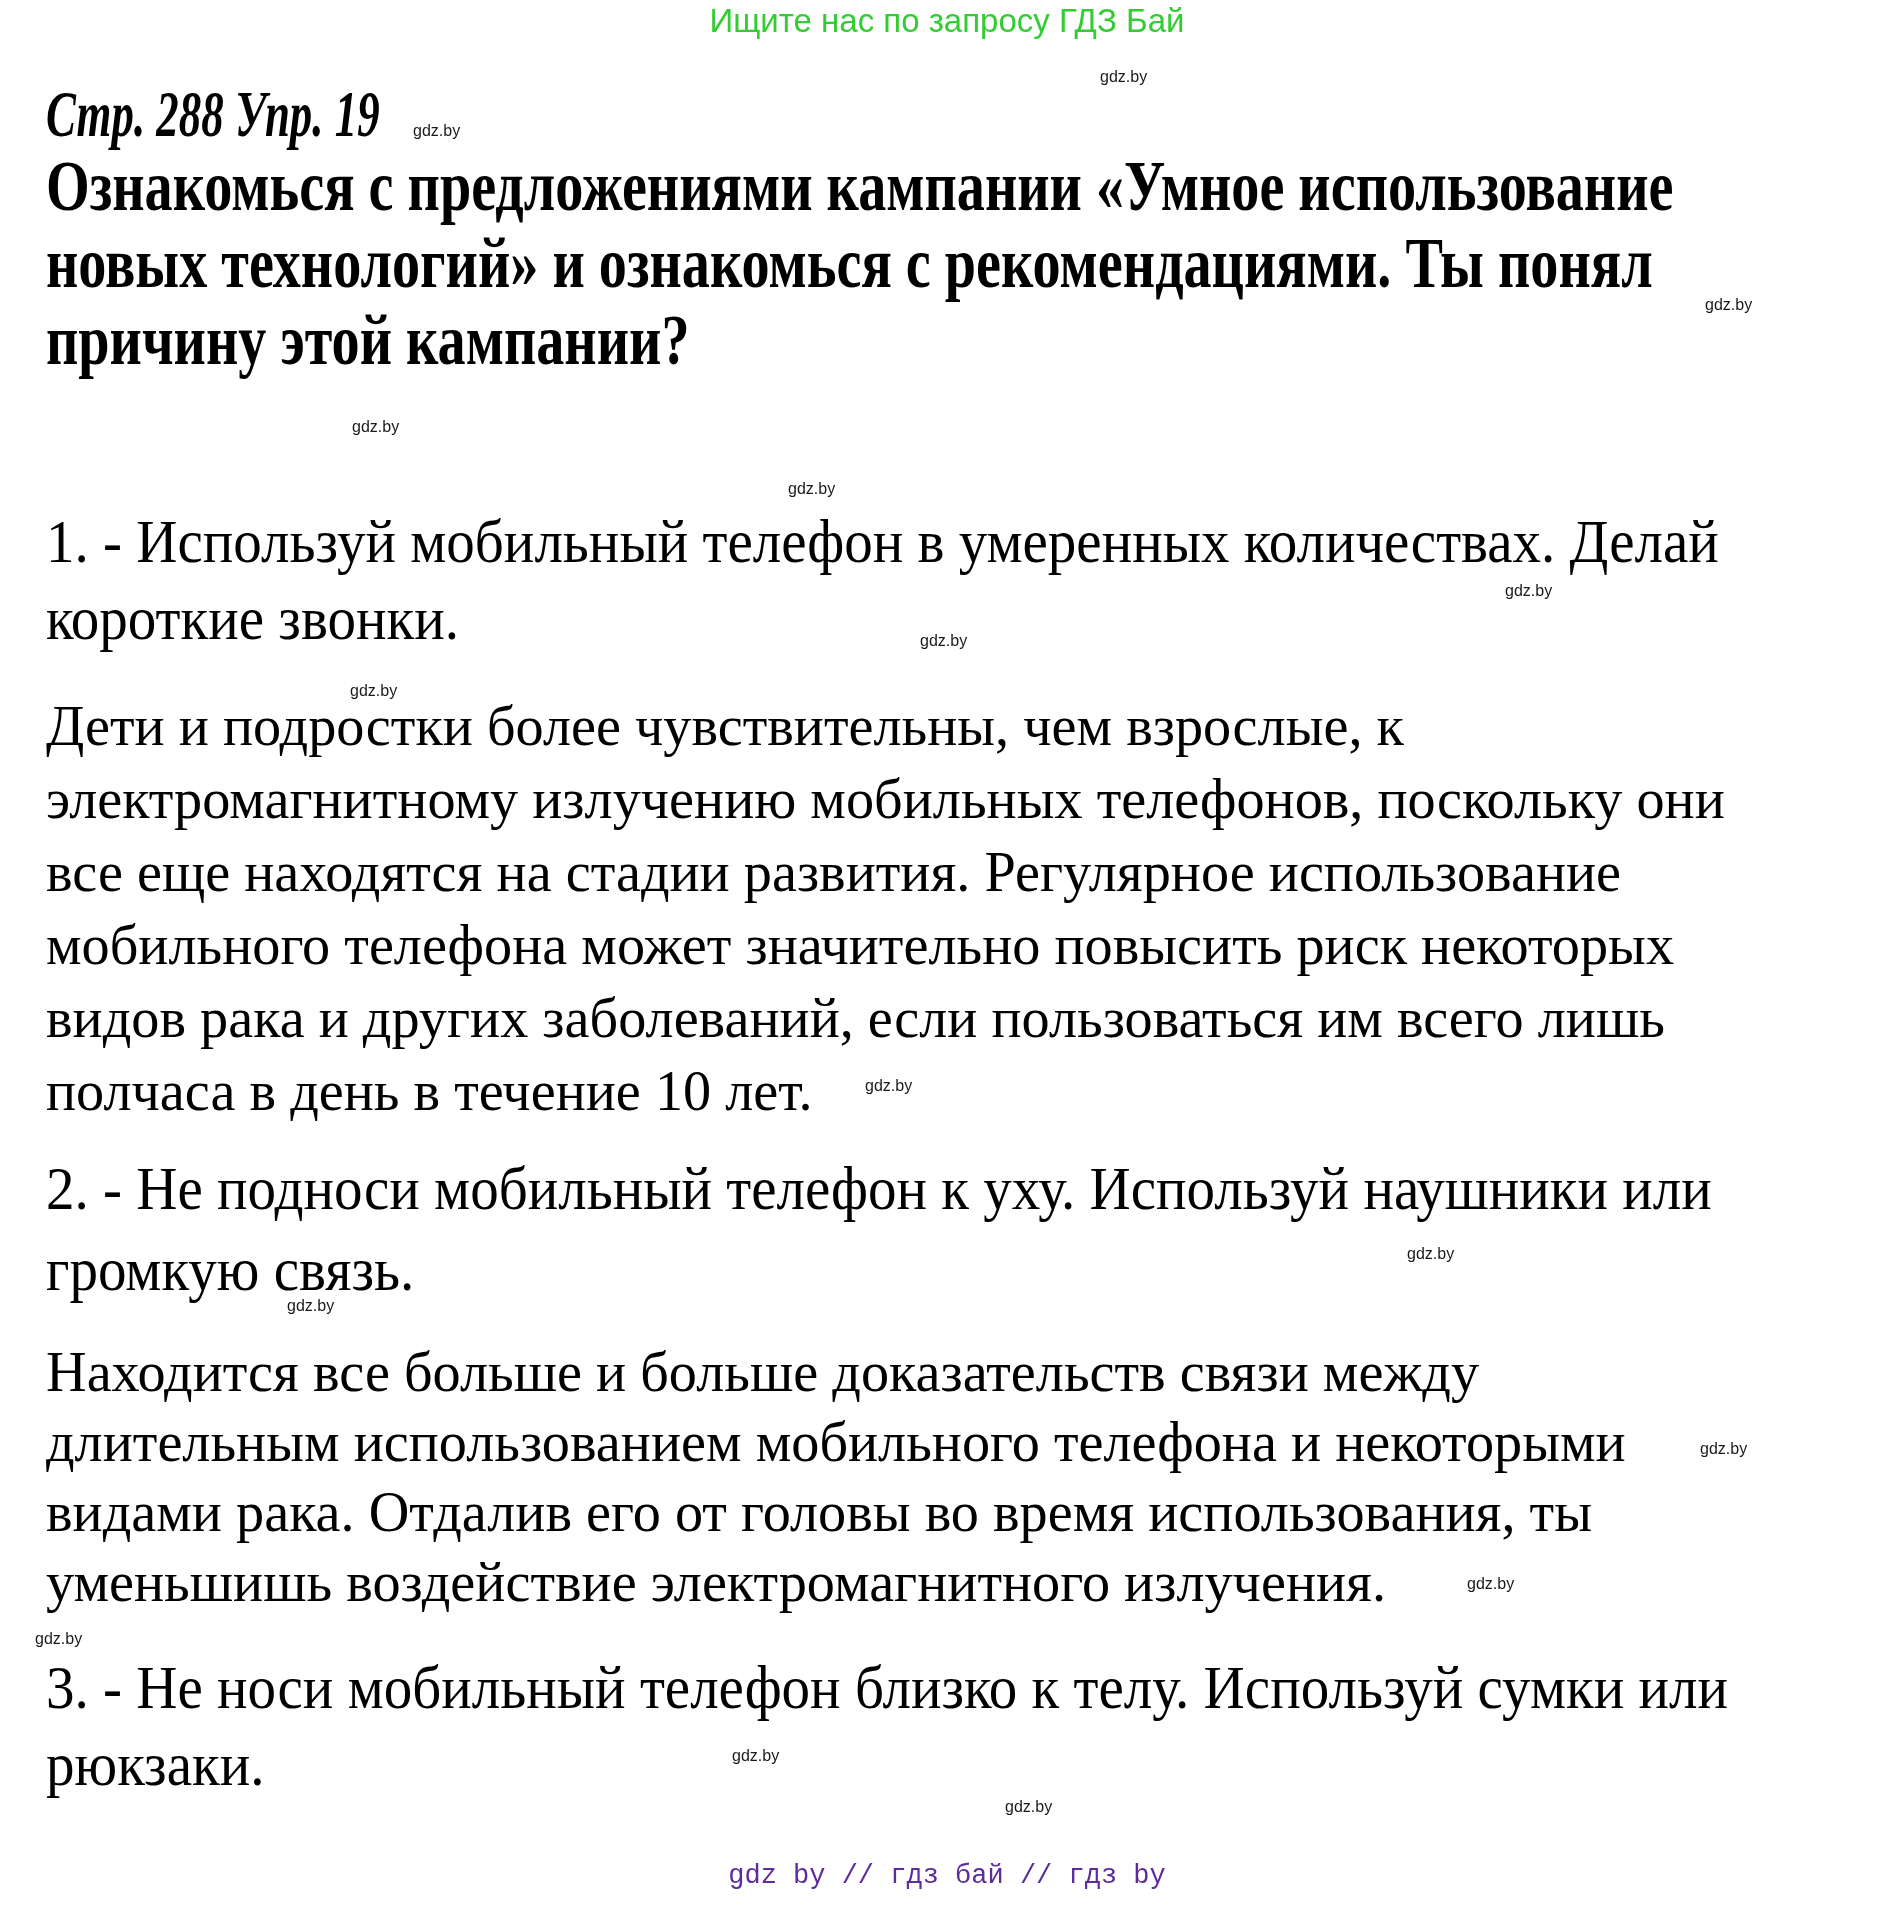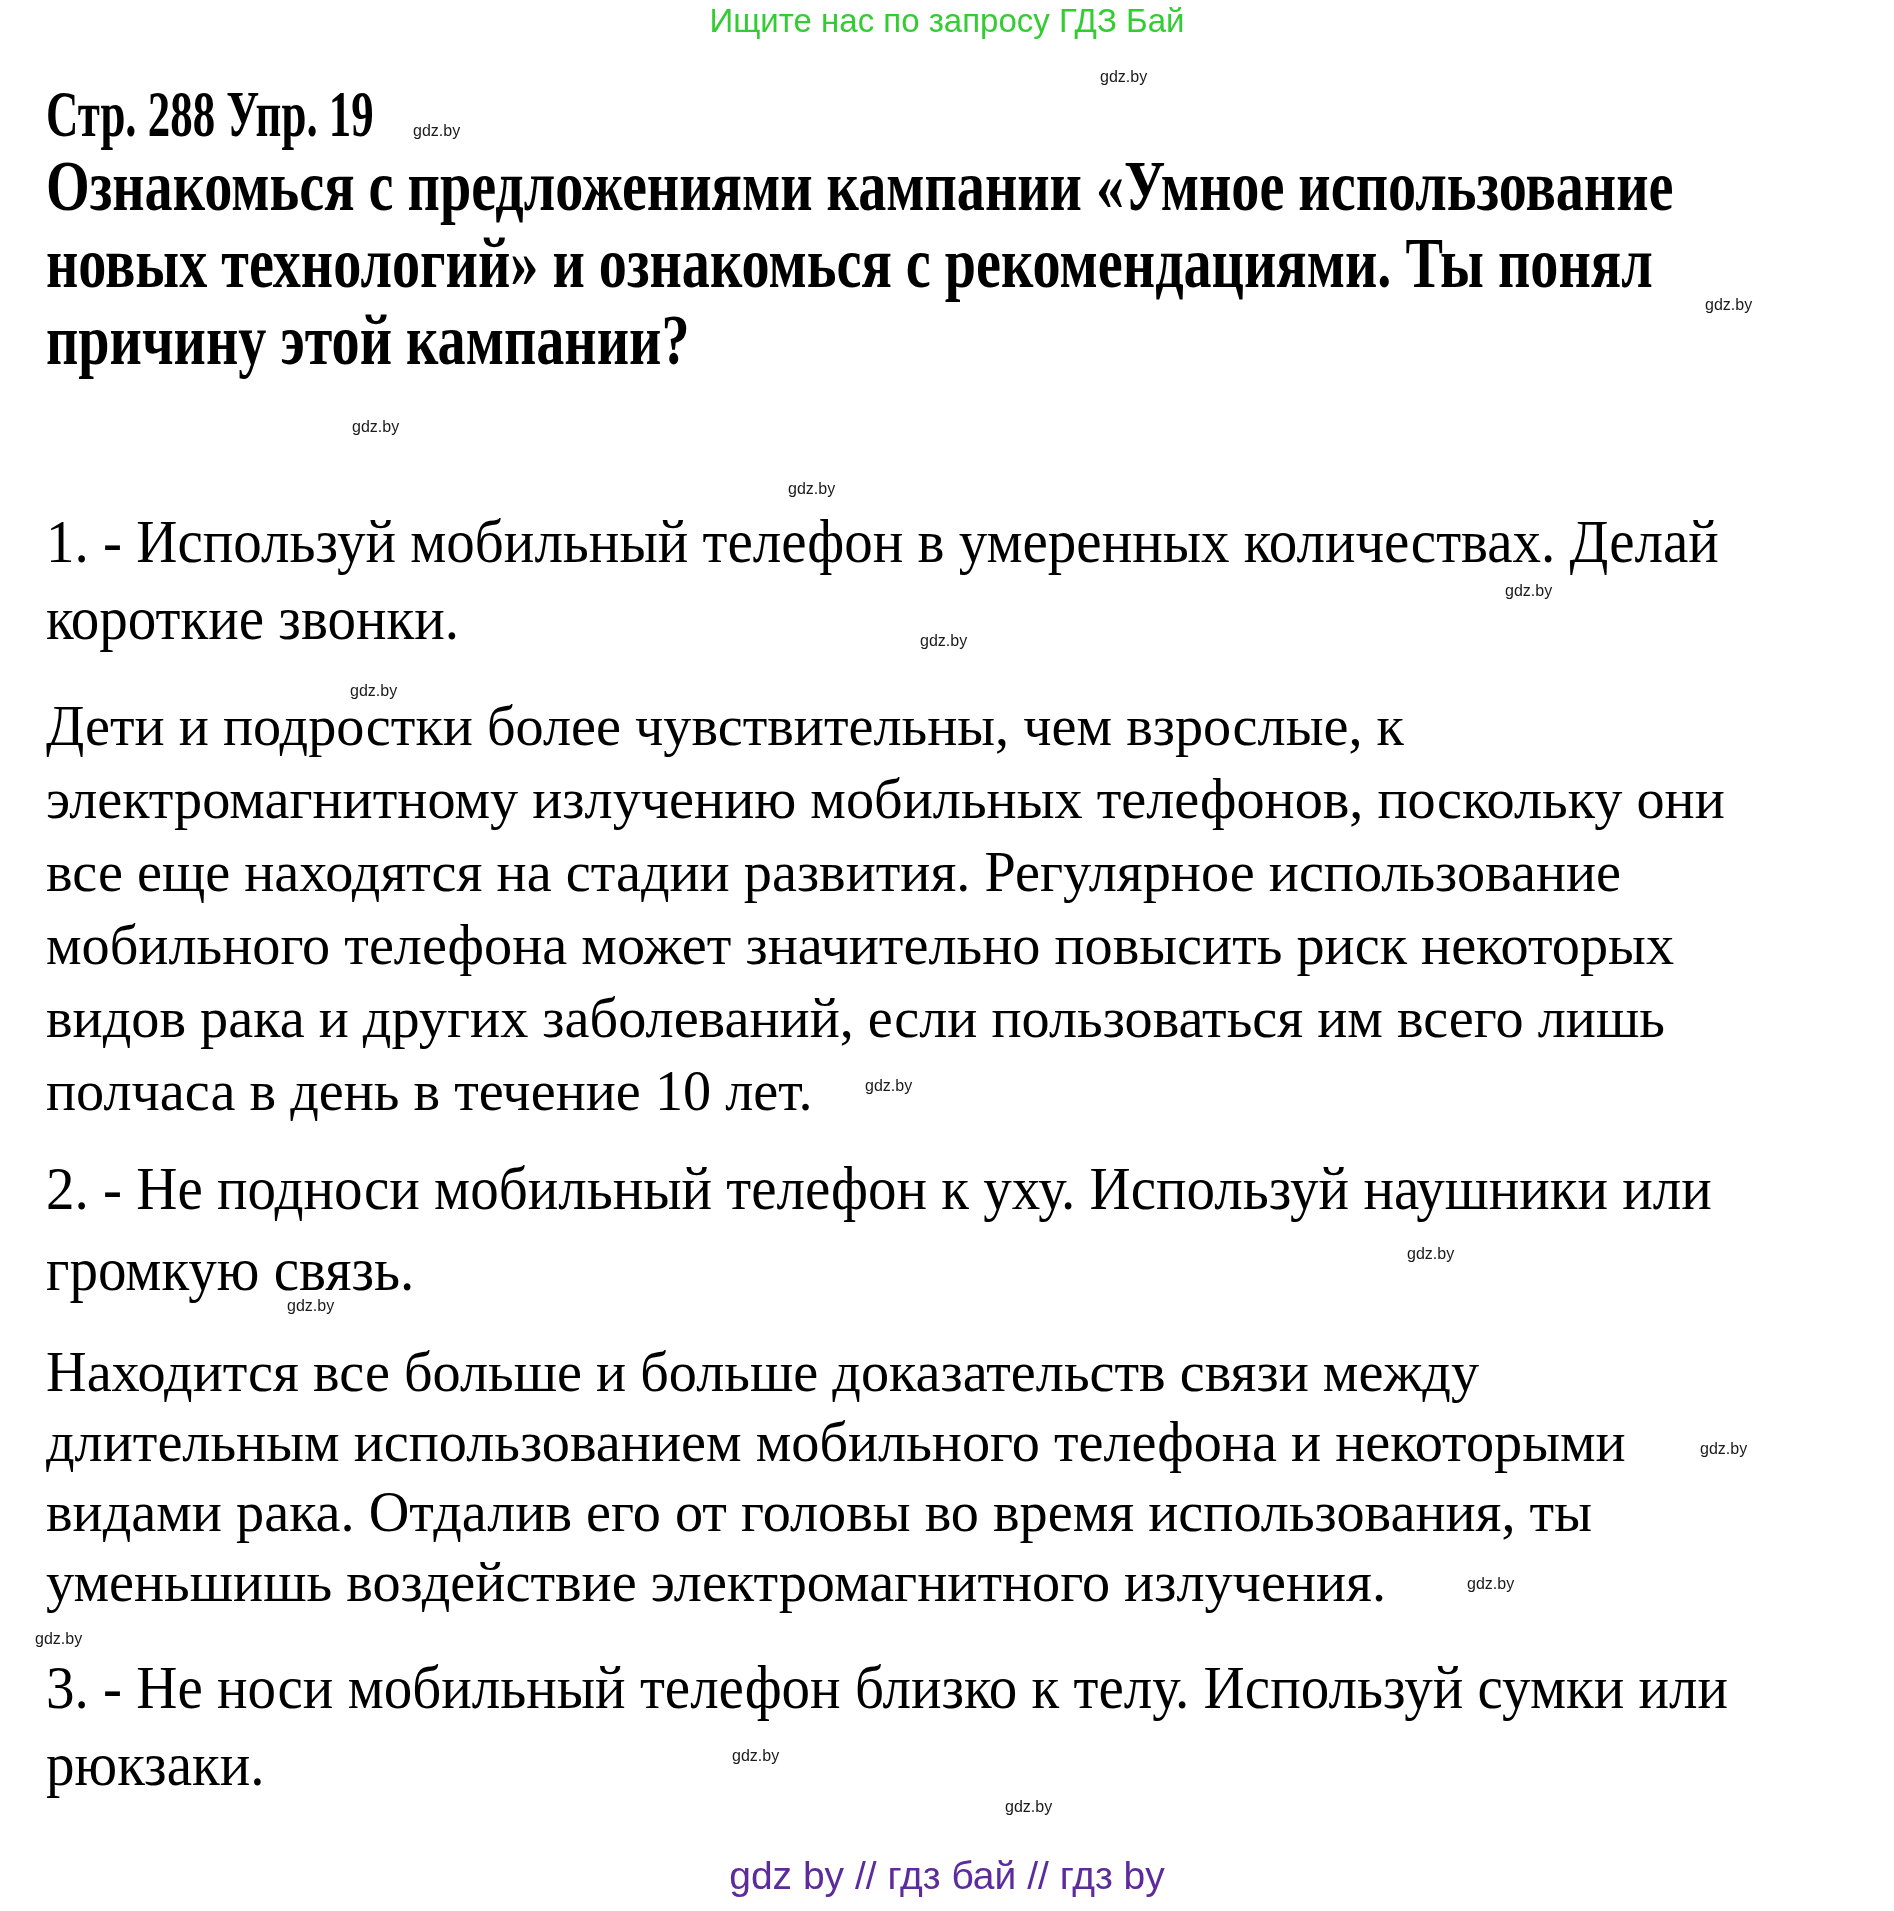--- a/index.html
+++ b/index.html
@@ -15,21 +15,21 @@
   .nowrap{white-space:nowrap;}
   
   .promo{
     top:2px;left:0;right:0;
     text-align:center;
     font-family:"Liberation Sans","DejaVu Sans",sans-serif;
     font-size:33px;line-height:38px;
     color:#33cc33;
   }
   
-  .title-row{top:81px;left:46px;}
+  .title-row{top:81px;left:46px;font-style:italic;}
   .title-text{
     display:inline-block;
     font-weight:bold;
     font-size:66px;line-height:66px;
     transform:scaleX(0.68);transform-origin:0 0;
     white-space:nowrap;
   }
   
   .task{top:148px;left:46px;}
   .task .line{
@@ -70,22 +70,22 @@
   .w11{left:287px; top:1291px;}
   .w12{left:1700px;top:1434px;}
   .w13{left:1467px;top:1569px;}
   .w14{left:35px;  top:1624px;}
   .w15{left:732px; top:1741px;}
   .w16{left:1005px;top:1792px;}
   
   .footer{
     top:1856px;left:0;right:0;
     text-align:center;
-    font-family:Liberation Sans, sans-serif;
-    font-size:39px;line-height:40px;
+    font-family:Liberation Mono, monospace;
+    font-size:27px;line-height:40px;
     color:#5c2b9c;
   }
 </style>
 </head>
 <body>
 
 <div class="abs promo nowrap">Ищите нас по запросу ГДЗ Бай</div>
 
 <div class="abs title-row">
   <span class="title-text">Стр. 288 Упр. 19</span>

